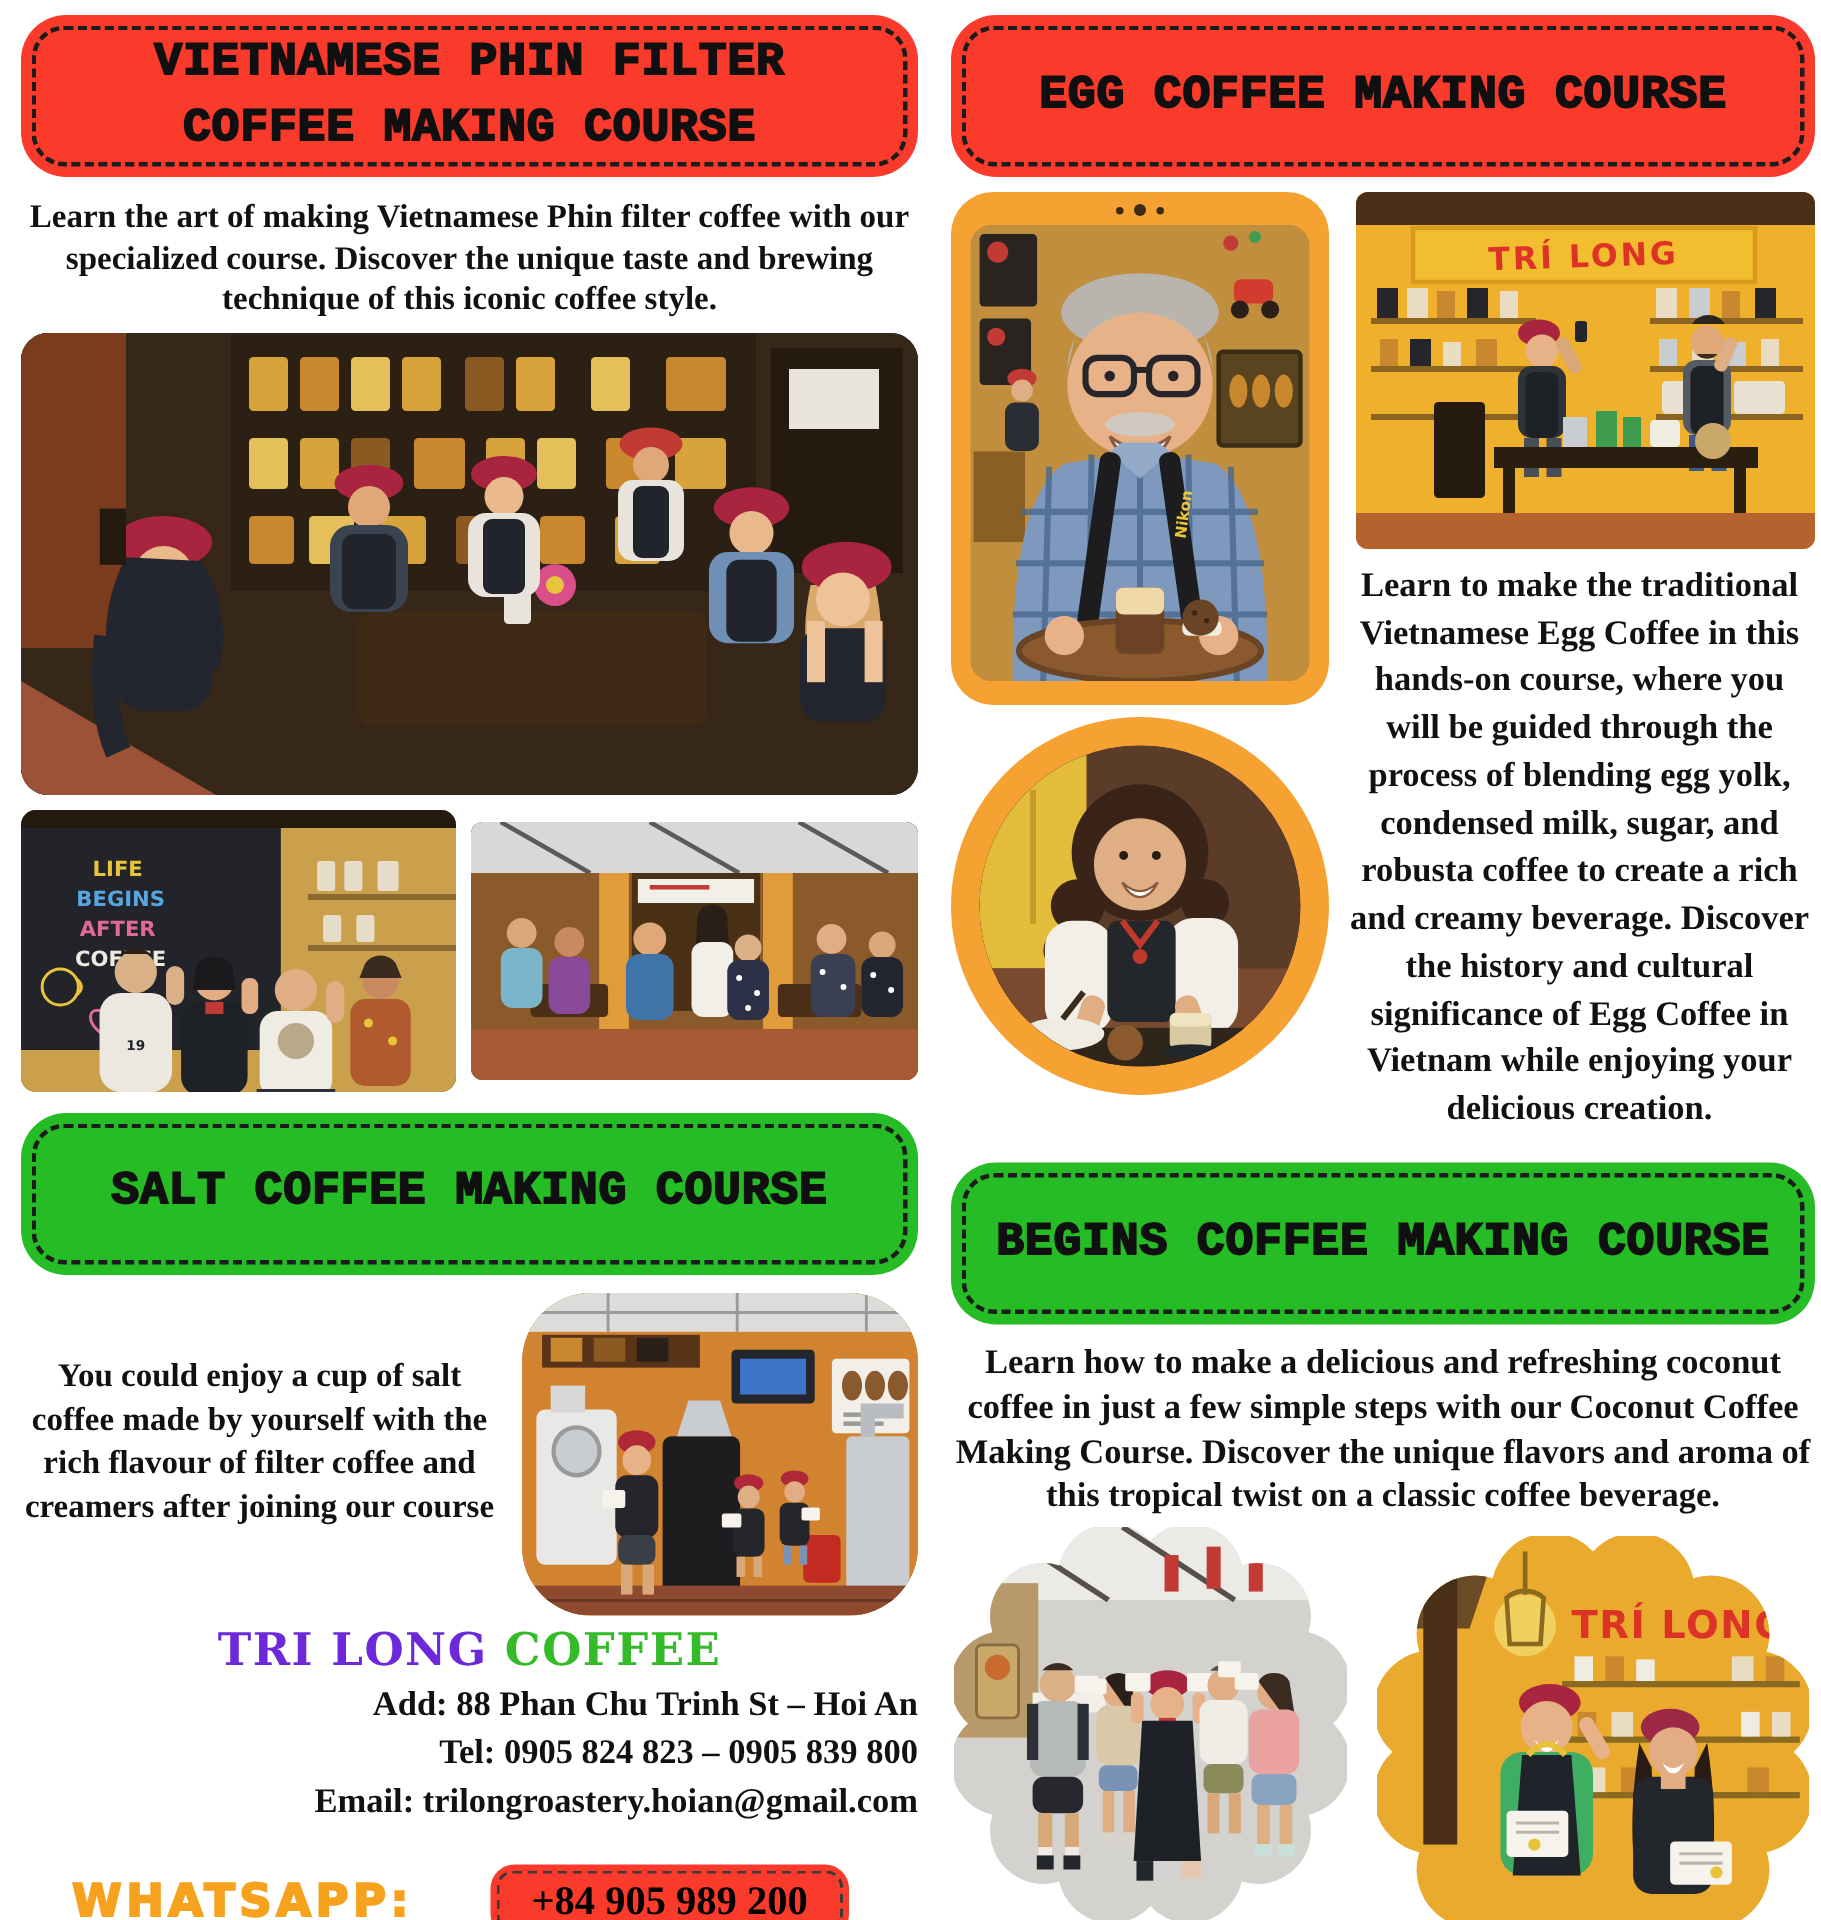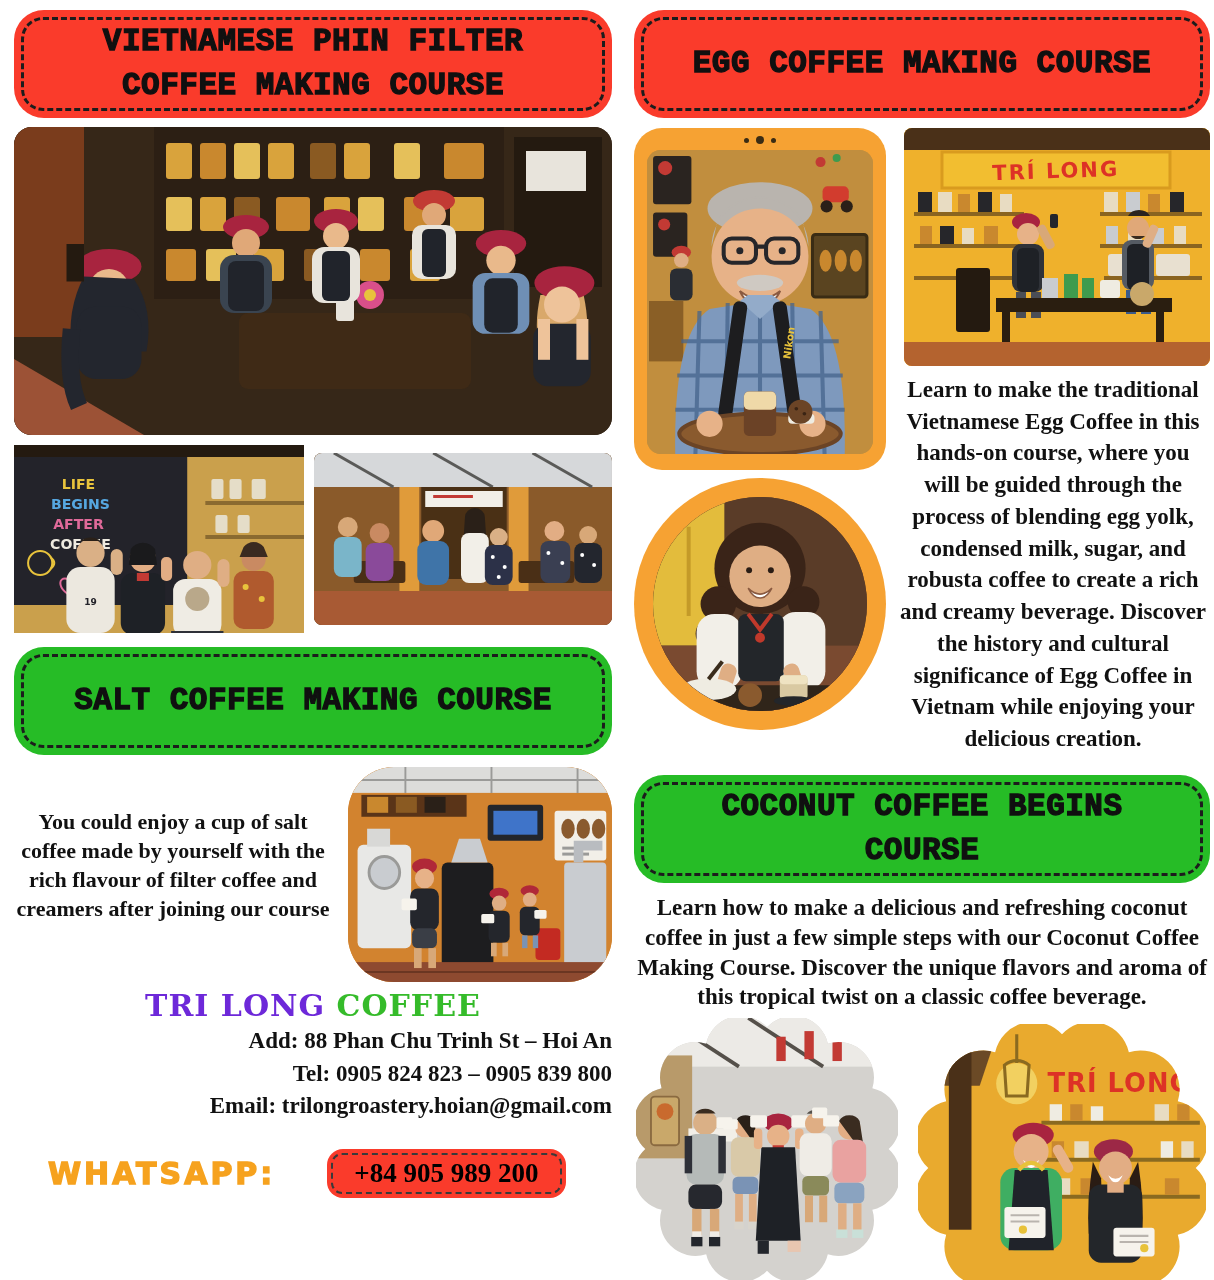--- a/index.html
+++ b/index.html
@@ -22,21 +22,21 @@
   .lede{margin:12px 2px 0;font-size:22px;font-weight:700;line-height:1.25;text-align:center;}
   .egg-desc{margin:0;font-size:23px;font-weight:700;line-height:1.38;text-align:center;}
   .coco-desc{margin:10px 0 0;font-size:23px;font-weight:700;line-height:1.3;text-align:center;font-family:Liberation Serif, serif;}
   .salt-text{margin:0;padding:40px 6px 0 2px;font-size:22px;font-weight:700;line-height:1.32;text-align:center;width:322px;box-sizing:border-box;}
 
   
   .photo{overflow:hidden;background:#3a2a1d;}
   .photo svg{display:block;width:100%;height:100%;}
   .photo-large{margin-top:9px;height:308px;border-radius:18px;}
   .photo-row{display:flex;gap:10px;margin-top:10px;}
-  .photo-chalkboard{width:292px;height:188px;border-radius:0;}
+  .photo-chalkboard{width:292px;height:188px;border-radius:10px;}
   .photo-entrance{width:300px;height:172px;border-radius:8px;margin-top:8px;}
   .salt-row{display:flex;gap:12px;margin-top:12px;}
   .photo-salt{width:264px;height:215px;border-radius:46px;background:#d2832f;}
 
   
   .egg-media{overflow:hidden;margin-top:10px;}
   .tablet{float:left;width:252px;height:342px;margin:0 10px 8px 0;background:#f6a233;border-radius:28px;
           padding:22px 13px 16px;box-sizing:border-box;position:relative;}
   .tablet-dots{position:absolute;top:8px;left:0;right:0;display:flex;justify-content:center;gap:7px;align-items:center;}
   .tablet-dots i{width:5px;height:5px;border-radius:50%;background:#3a2c14;display:block;}
@@ -71,20 +71,21 @@
 <body>
 
 <div class="flyer">
 
   <div class="col col-left">
 
     <div class="banner red">
       <span>VIETNAMESE PHIN FILTER COFFEE MAKING COURSE</span>
     </div>
 
+    <p class="lede">Learn the art of making Vietnamese Phin filter coffee with our specialized course. Discover the unique taste and brewing technique of this iconic coffee style.</p>
 
     <div class="photo photo-large">
       <svg viewBox="0 0 598 308" preserveAspectRatio="none">
         <rect width="598" height="308" fill="#362718"></rect>
         <rect x="0" y="0" width="70" height="210" fill="#7a3c1c"></rect>
         <path d="M0,308 L0,232 L130,308 Z" fill="#9c5236"></path>
         <rect x="140" y="0" width="350" height="172" fill="#2c1f14"></rect>
         <g fill="#d9a33c">
           <rect x="152" y="16" width="26" height="36" rx="3"></rect>
             <rect x="186" y="16" width="26" height="36" rx="3" fill="#c9882e"></rect>
@@ -539,21 +540,21 @@
             <rect x="128" y="180" width="28" height="9" rx="4" fill="#efe3c2"></rect>
             <ellipse cx="142" cy="206" rx="20" ry="5" fill="#23262a"></ellipse>
           </svg>
         </div>
       </div>
 
       <p class="egg-desc">Learn to make the traditional Vietnamese Egg Coffee in this hands-on course, where you will be guided through the process of blending egg yolk, condensed milk, sugar, and robusta coffee to create a rich and creamy beverage. Discover the history and cultural significance of Egg Coffee in Vietnam while enjoying your delicious creation.</p>
     </div>
 
     <div class="banner green" style="margin-top:20px">
-      <span>COCONUT COFFEE BEGINS COURSE</span>
+      <span>BEGINS COFFEE MAKING COURSE</span>
     </div>
 
     <p class="coco-desc">Learn how to make a delicious and refreshing coconut coffee in just a few simple steps with our Coconut Coffee Making Course. Discover the unique flavors and aroma of this tropical twist on a classic coffee beverage.</p>
 
     <div class="scallop-row">
 
       <svg class="scallop-a" viewBox="0 0 280 280">
         <defs>
           <clipPath id="scallopA">
               <path d="M270,140 A38,38 0 0 1 252.6,205 A38,38 0 0 1 205,252.6 A38,38 0 0 1 140,270 A38,38 0 0 1 75,252.6 A38,38 0 0 1 27.4,205 A38,38 0 0 1 10,140 A38,38 0 0 1 27.4,75 A38,38 0 0 1 75,27.4 A38,38 0 0 1 140,10 A38,38 0 0 1 205,27.4 A38,38 0 0 1 252.6,75 A38,38 0 0 1 270,140 Z"></path>

